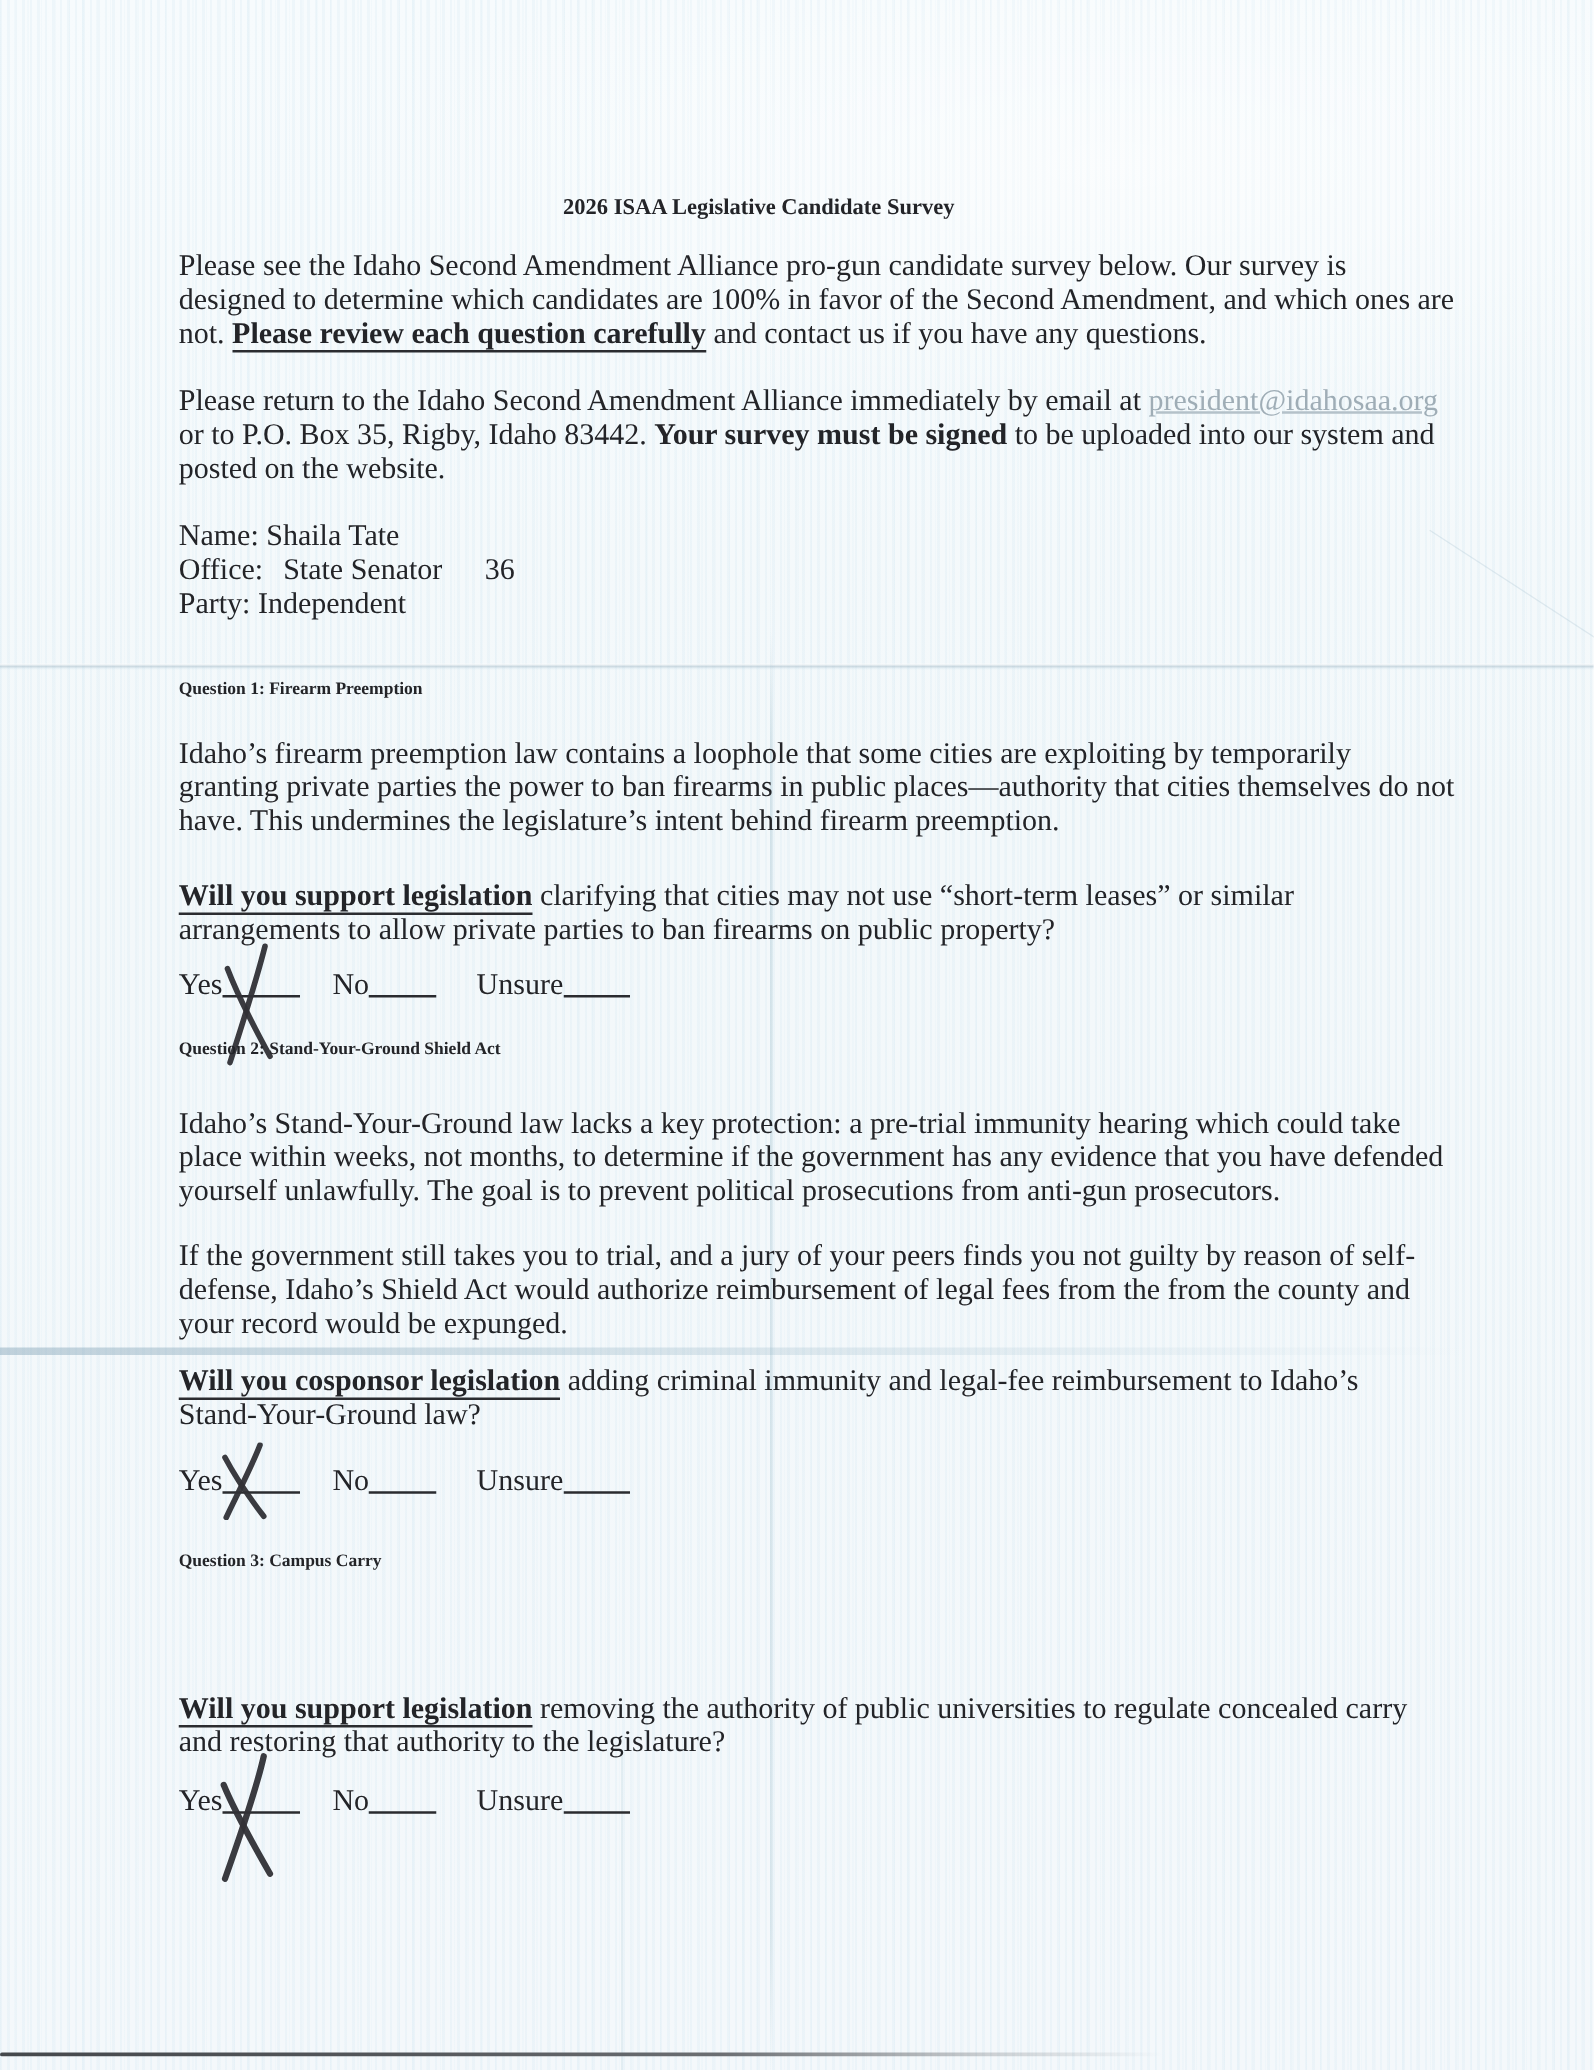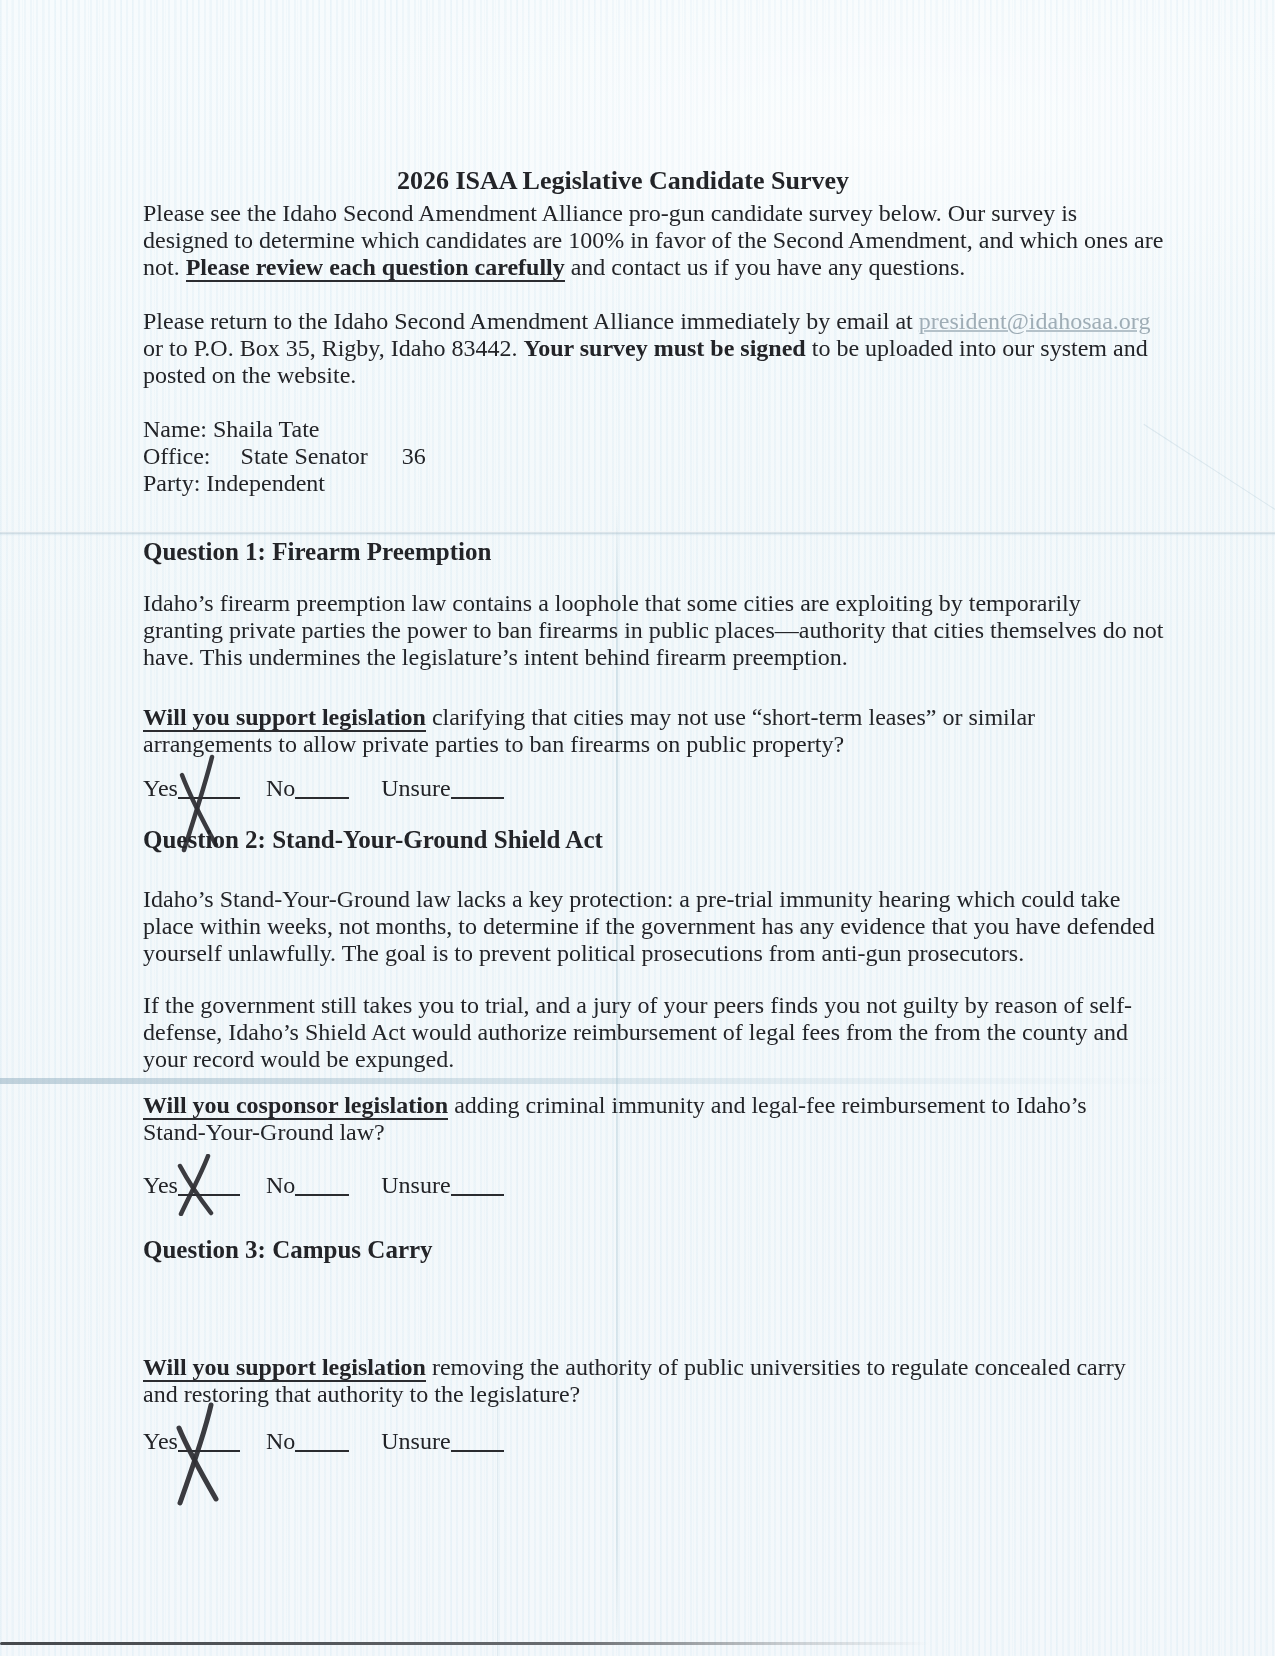--- a/index.html
+++ b/index.html
@@ -13,39 +13,39 @@
     position:relative;width:1275px;height:1656px;
     background:
       radial-gradient(ellipse 900px 300px at 70% 8%, rgba(255,255,255,.55), transparent 70%),
       repeating-linear-gradient(90deg, rgba(205,228,240,.22) 0 2px, transparent 2px 6px),
       repeating-linear-gradient(90deg, rgba(215,235,244,.18) 0 1px, transparent 1px 11px),
       linear-gradient(180deg,#f7fbfd,#f3f8fa 40%,#f4f8fb);
   }
   .blk{position:absolute;left:143px;width:980px;font-size:24px;line-height:27px;}
   .ln{white-space:nowrap;}
   .title{
-    position:absolute;top:150px;left:0;width:1214px;margin:16px;
-    text-align:center;font-size:26px;font-weight:bold;line-height:30px;
+    position:absolute;top:150px;left:0;width:1214px;margin:0;
+    text-align:center;font-size:18px;font-weight:bold;line-height:30px;
   }
-  .qhead{font-weight:bold;font-size:25px;}
+  .qhead{font-weight:bold;font-size:14px;}
   .bu{font-weight:bold;border-bottom:2.2px solid #2b2c30;}
   .b{font-weight:bold;}
   .email{color:#9fadb6;text-decoration:underline;text-decoration-thickness:1.5px;text-decoration-color:#b4c1c9;cursor:pointer;}
   .lbl{display:inline-block;}
   .blank{display:inline-block;border-bottom:2px solid #2a2b2f;transform:translateY(3px);height:14px;}
   .w-yes{width:62px;}
   .w-no{width:54px;}
   .w-unsure{width:53px;}
   .gapN{margin-left:26px;}
   .gapU{margin-left:32px;text-align:center;}
   .row{height:60px;}
   .xmark{position:absolute;pointer-events:none;}
   .xmark path{fill:none;stroke:#303036;stroke-width:4.5;stroke-linecap:round;opacity:.95;}
   .district{margin-left:34px;}
-  .office-val{margin-left:24px;}
+  .office-val{margin-left:10px;}
   
   .crease-h1{position:absolute;top:531px;left:0;width:1275px;height:5px;
     background:linear-gradient(180deg, rgba(255,255,255,.8), rgba(150,175,190,.42) 45%, rgba(190,215,228,.25) 72%, rgba(255,255,255,0));}
   .crease-h2{position:absolute;top:1078px;left:0;width:1275px;height:6px;
     background:linear-gradient(90deg, rgba(140,170,188,.5), rgba(150,180,196,.32) 40%, rgba(160,190,205,.15) 70%, rgba(160,190,205,0) 92%);}
   .crease-v1{position:absolute;top:505px;left:616px;width:2px;height:1151px;
     background:linear-gradient(180deg, rgba(150,185,200,0), rgba(150,185,200,.33) 8%, rgba(150,185,200,.28) 90%, rgba(150,185,200,0));}
   .crease-v2{position:absolute;top:1400px;left:497px;width:1px;height:256px;background:rgba(150,185,200,.22);}
   .crease-diag{position:absolute;top:470px;left:1130px;width:170px;height:1px;background:rgba(160,190,205,.28);transform:rotate(33deg);}
   .scan-bottom-line{position:absolute;top:1642px;left:0;width:930px;height:3px;border-radius:2px;

